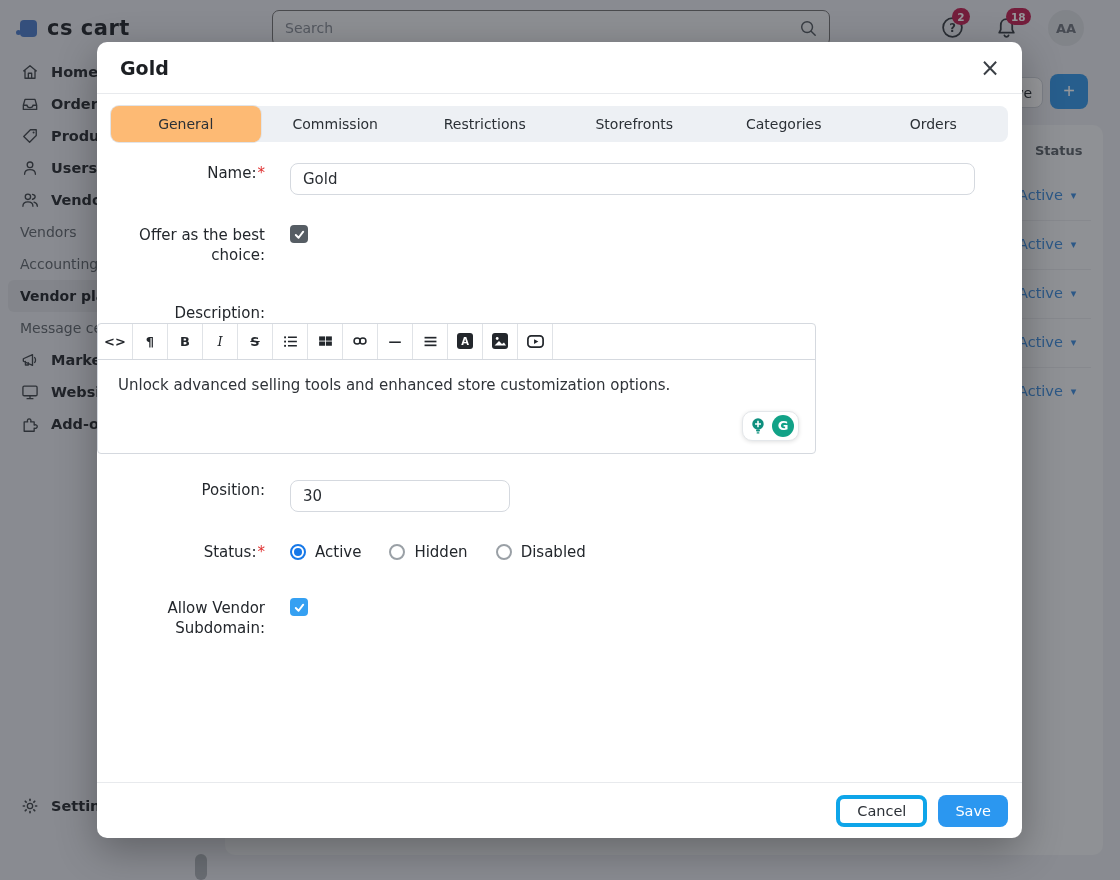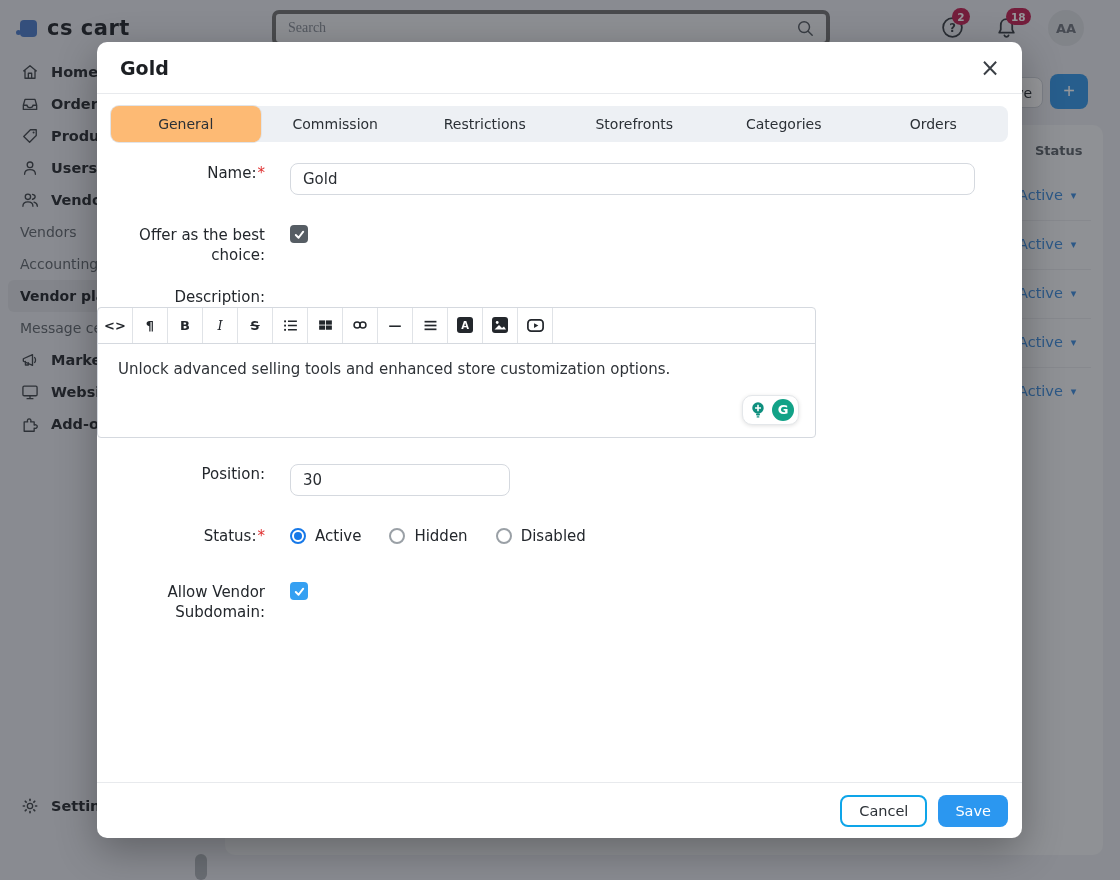--- a/index.html
+++ b/index.html
@@ -5,21 +5,21 @@
   * { margin:0; padding:0; box-sizing:border-box; }
   html,body { width:1120px; height:880px; overflow:hidden; }
   body { font-family:"DejaVu Sans","Liberation Sans",sans-serif; background:#e8eaee; position:relative; color:#23272c; }
 
   
   .topbar { position:absolute; top:0; left:0; width:1100px; height:56px; display:flex; align-items:center; }
   .logo { display:flex; align-items:center; gap:10px; padding-left:20px; position:relative; cursor:pointer; }
   .logo-square { width:17px; height:17px; background:#4d7cc9; border-radius:4px; display:inline-block; position:relative; }
   .logo-dot { position:absolute; left:16px; top:14px; width:5px; height:5px; border-radius:50%; background:#4d7cc9; }
   .logo-text { font-size:21px; font-weight:bold; letter-spacing:.5px; color:#23272c; }
-  .search-wrap { position:absolute; left:272px; top:10px; width:558px; height:36px; background:#eef0f3; border:4px solid #737373; border-radius:7px; display:flex; align-items:center; padding:0 12px;font-family:Liberation Serif, serif; }
+  .search-wrap { position:absolute; left:272px; top:10px; width:558px; height:36px; background:#eef0f3; border:1px solid #737373; border-radius:7px; display:flex; align-items:center; padding:0 12px; }
   .search-wrap input { flex:1; border:none; outline:none; background:transparent; font-size:14px; color:#3a3f45; font-family:inherit; }
   .search-wrap input::placeholder { color:#878d95; }
   .topbar-right { position:absolute; right:16px; top:0; height:56px; display:flex; align-items:center; gap:28px; }
   .icon-btn { position:relative; width:26px; height:26px; cursor:pointer; }
   .badge { position:absolute; top:-7px; left:12px; min-width:18px; height:17px; padding:0 5px; background:#c22455; color:#fff; font-size:10.5px; font-weight:bold; border-radius:9px; display:flex; align-items:center; justify-content:center; }
   .avatar { width:36px; height:36px; border-radius:50%; background:#d9dce1; color:#70767e; font-weight:bold; font-size:13px; display:flex; align-items:center; justify-content:center; cursor:pointer; }
 
   .sidebar { position:absolute; top:56px; left:0; width:207px; bottom:0; }
   .side-item { height:32px; display:flex; align-items:center; gap:11px; padding-left:20px; font-size:14.5px; font-weight:bold; color:#2a2e33; cursor:pointer; white-space:nowrap; }
   .side-item svg { flex:0 0 auto; }
@@ -49,21 +49,21 @@
   .m-body { padding-top:21px; }
   .frow { display:flex; margin-bottom:30px; }
   .flabel { width:193px; text-align:right; padding-right:25px; font-size:15px; color:#23272c; line-height:1.35; flex:0 0 auto; }
   .req { color:#e03131; margin-left:1px; }
   .txt-input { height:32px; border:1px solid #d5d9df; border-radius:8px; padding:0 12px; font-size:15px; color:#2a2e33; font-family:inherit; outline:none; background:#fff; }
   .name-input { width:685px; }
   .pos-input { width:220px; }
   .checkbox { width:18px; height:18px; border-radius:4px; display:inline-flex; align-items:center; justify-content:center; cursor:pointer; }
   .checkbox.dark { background:#565d64; }
   .checkbox.blue { background:#35a0f2; }
-  .frow.offer { margin-bottom:12px; }
+  .frow.offer { margin-bottom:28px; }
   .frow.desc { margin-bottom:26px;flex-direction:column; }
   .frow.desc .flabel { padding-top:9px; }
   .editor { width:719px; border:1px solid #d5d9df; border-radius:4px; }
   .ed-toolbar { height:36px; border-bottom:1px solid #d5d9df; display:flex; align-items:stretch; }
   .ed-tool { width:35px; display:flex; align-items:center; justify-content:center; border-right:1px solid #e0e3e7; cursor:pointer; font-size:13px; color:#23272c; }
   .ed-tool .b { font-weight:bold; }
   .ed-tool .i { font-style:italic; font-family:"DejaVu Serif",serif; }
   .ed-tool .s { text-decoration:line-through; }
   .ed-content { position:relative; height:93px; padding:16px 20px; font-size:15px; color:#2f3338; }
   .gram-pill { position:absolute; right:16px; bottom:12px; background:#fff; border:1px solid #e4e7ea; border-radius:10px; box-shadow:0 1px 4px rgba(0,0,0,.12); padding:3px 4px; display:flex; align-items:center; gap:3px; }
@@ -71,21 +71,21 @@
   .frow.subdomain .flabel { padding-left:62px; }
   .frow.subdomain { margin-bottom:0; }
   .radio-group { display:flex; align-items:center; gap:28px; }
   .radio-opt { display:flex; align-items:center; gap:9px; font-size:15px; color:#23272c; cursor:pointer; }
   .radio { width:16px; height:16px; border-radius:50%; border:2px solid #9aa0a6; background:#fff; display:inline-flex; align-items:center; justify-content:center; }
   .radio.checked { border-color:#1678e8; }
   .radio.checked::after { content:""; width:8px; height:8px; border-radius:50%; background:#1678e8; }
   .frow.status { margin-bottom:36px; }
   .m-footer { position:absolute; bottom:0; left:0; right:0; height:56px; border-top:1px solid #e8eaed; display:flex; align-items:center; justify-content:flex-end; gap:11px; padding-right:14px; }
   .btn { height:32px; padding:0 17px; border-radius:8px; font-size:14.5px; font-family:inherit; cursor:pointer; }
-  .btn-cancel { background:#fff; border:2px solid #0ea5e9; color:#2b3036; }
+  .btn-cancel { background:#fff; border:4px solid #0ea5e9; color:#2b3036; }
   .btn-save { background:#2b97f0; border:none; color:#fff; }
 </style>
 </head>
 <body>
 
 <header class="topbar">
   <div class="logo">
     <span class="logo-dot"></span>
     <span class="logo-square"></span>
     <span class="logo-text">cs cart</span>

